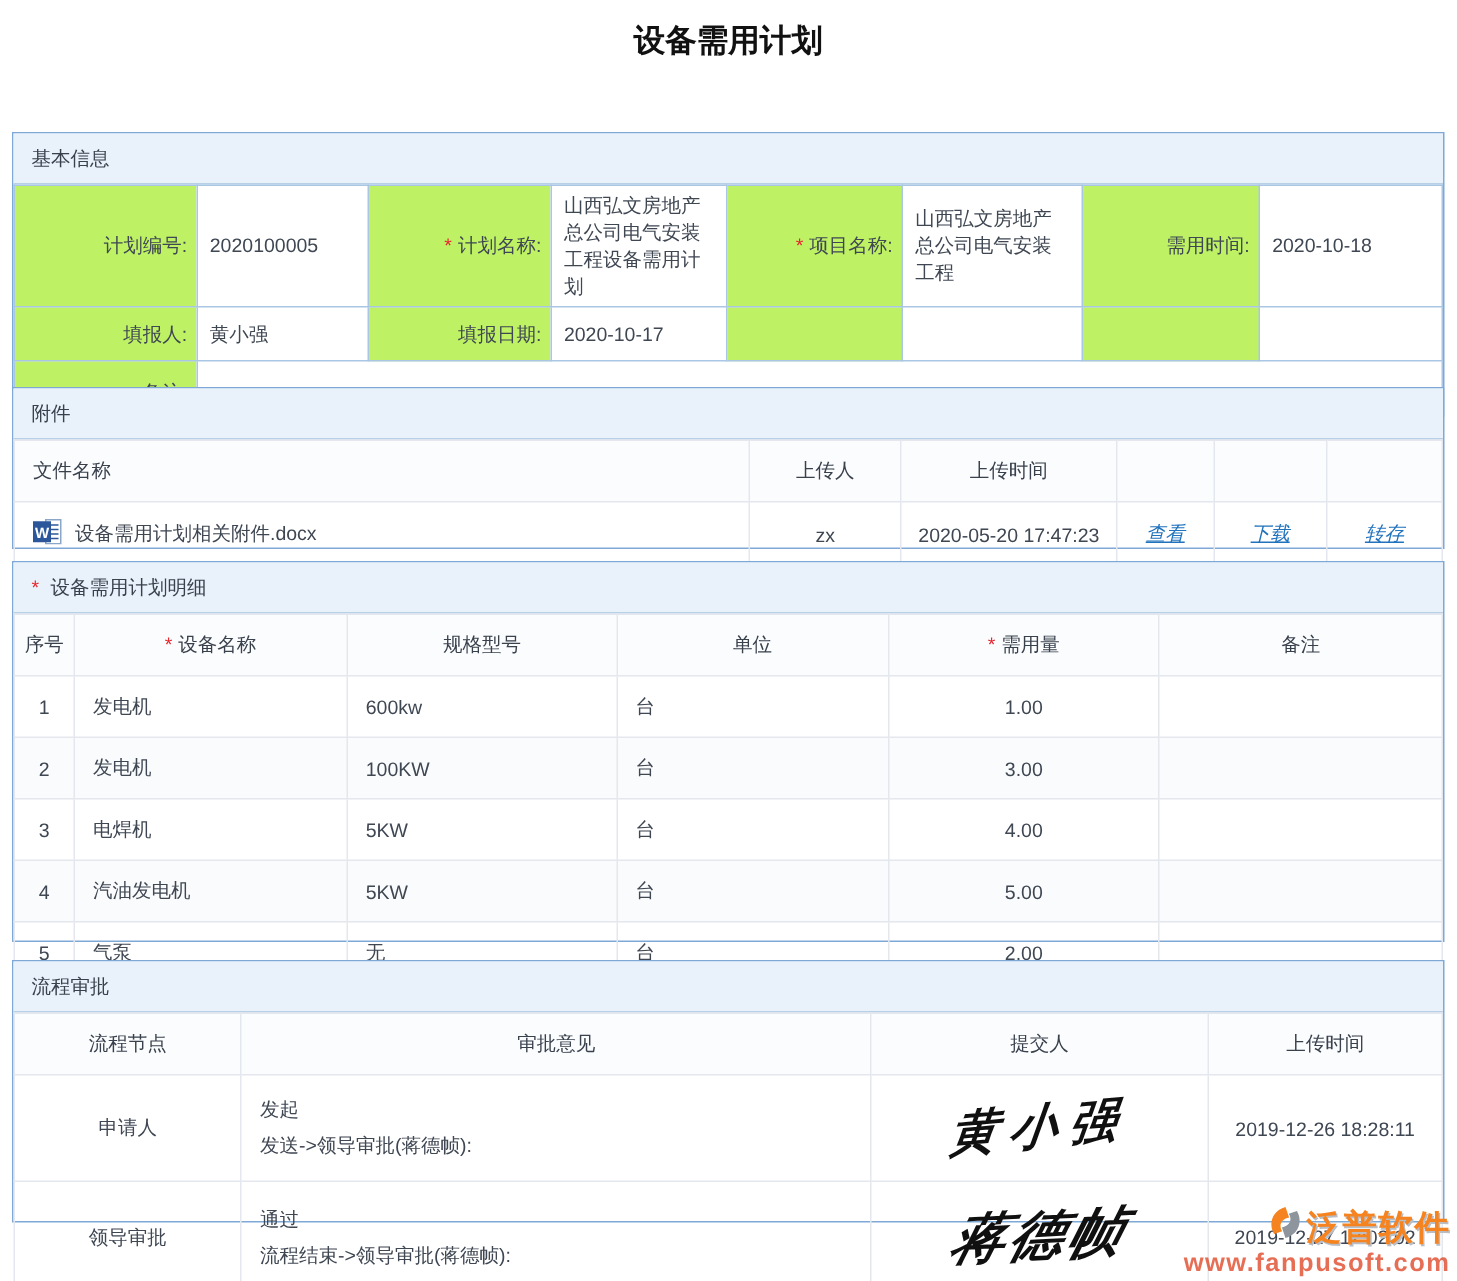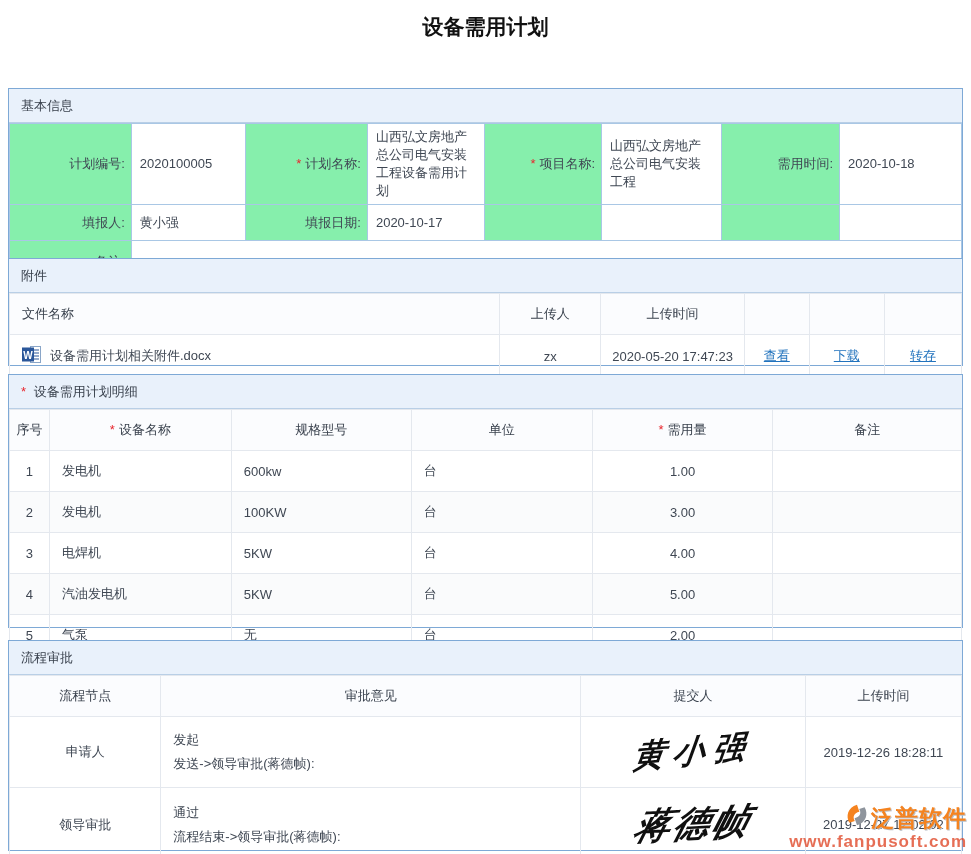--- a/index.html
+++ b/index.html
@@ -33,37 +33,37 @@
     padding-left: 12px;
     color: #39414d;
     border-bottom: 1px solid #b9cfe6;
     font-size: 13px;
   }
   .req-star { color: #e8262d; margin-right: 4px; font-weight: 400; }
   table { width: 100%; border-collapse: collapse; table-layout: fixed; }
 
   
   .basic-table td { border: 1px solid #a9c7e5; padding: 4px 8px; vertical-align: middle; }
-  .basic-table .lbl { background: #86efac; text-align: right; padding-right: 6px; }
+  .basic-table .lbl { background: #bef264; text-align: right; padding-right: 6px; }
   .basic-table .val { background: #fff; text-align: left; line-height: 18px; word-break: break-all; }
   .basic-table tr.r1 td { height: 78px; }
   .basic-table tr.r2 td { height: 36px; }
   .basic-table tr.r3 td { height: 42px; }
 
   
   .lt td, .lt th { border: 1px solid #e4e8ee; font-weight: 400; padding: 11px 6px; vertical-align: middle; }
   .lt th { background: #fbfcfe; color: #39414d; }
   .lt tr.stripe td { background: #fafbfc; }
   .cell-left { text-align: left; padding-left: 12px !important; }
   .cell-center { text-align: center; }
 
   .attach-table th, .attach-table td { height: 33px; }
   .file-cell { display: flex; align-items: center; gap: 8px; }
   .file-icon { flex: 0 0 auto; }
-  a.action-link { color: #2273bd; text-decoration: underline; cursor: pointer; }
+  a.action-link { color: #2273bd; text-decoration: underline; cursor: pointer; font-style: italic; }
 
   .detail-table th, .detail-table td { height: 33px; }
 
   .approve-table th { height: 32px; }
   .approve-table tr.ar1 td { height: 70px; }
   .approve-table tr.ar2 td { height: 74px; }
   .opinion-cell div { line-height: 24px; }
   .sig {
     display: inline-block;
     font-weight: 700;
@@ -240,21 +240,21 @@
       <td class="cell-left">气泵</td>
       <td class="cell-left">无</td>
       <td class="cell-left">台</td>
       <td class="cell-center">2.00</td>
       <td class="cell-left"></td>
     </tr>
   </tbody>
     </table>
 </div>
 
-<div class="panel" style="top:640px;height:211px;">
+<div class="panel" style="top:640px;height:175px;">
   <div class="panel-header">
     <span>流程审批</span>
   </div>
   <table class="lt approve-table">
     <colgroup>
         <col style="width:15.9%">
         <col style="width:44.1%">
         <col style="width:23.6%">
         <col style="width:16.4%">
       </colgroup>

